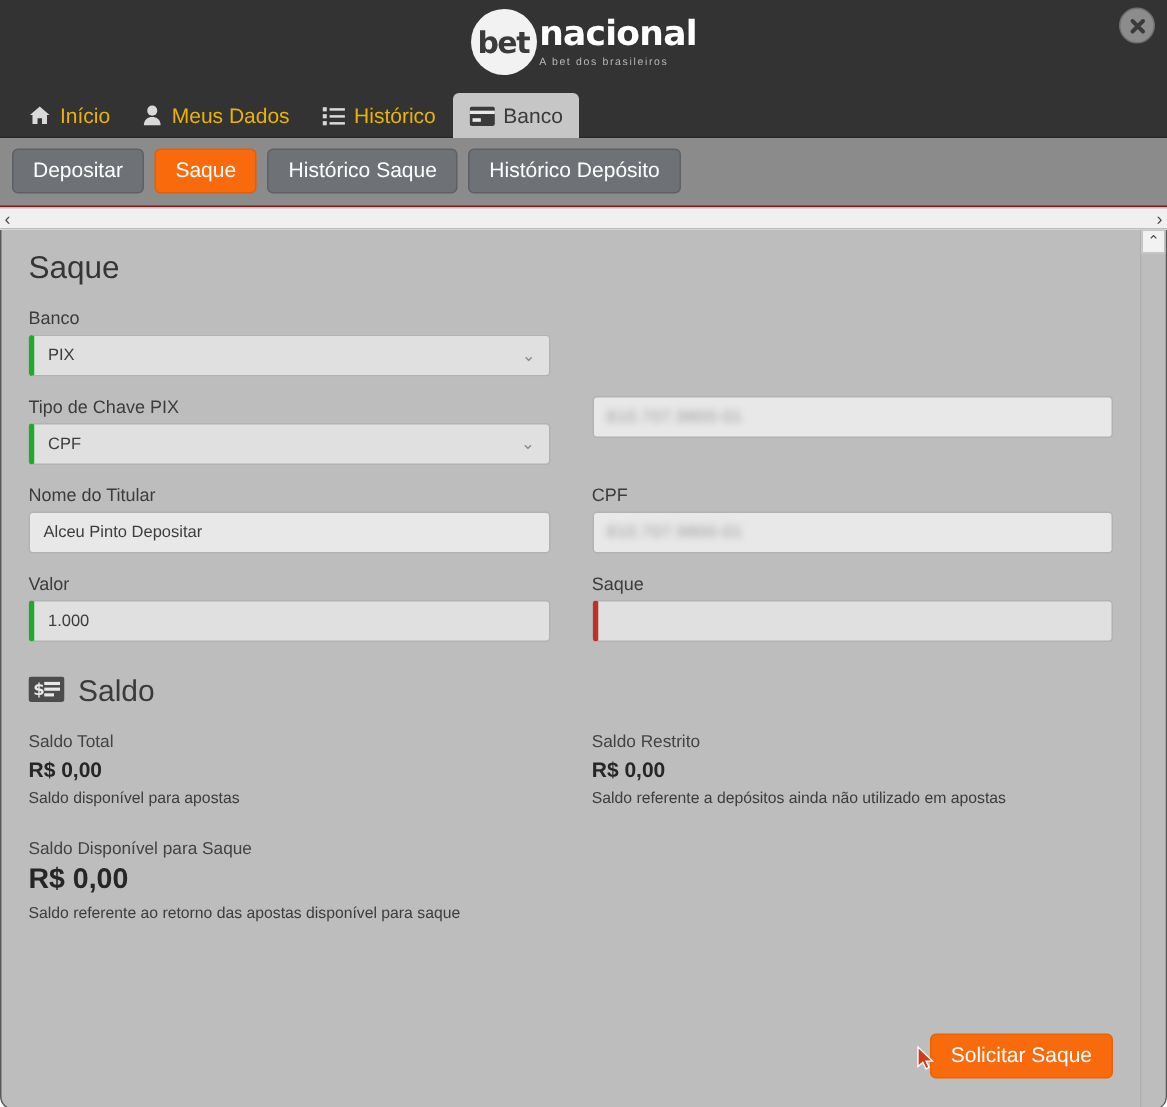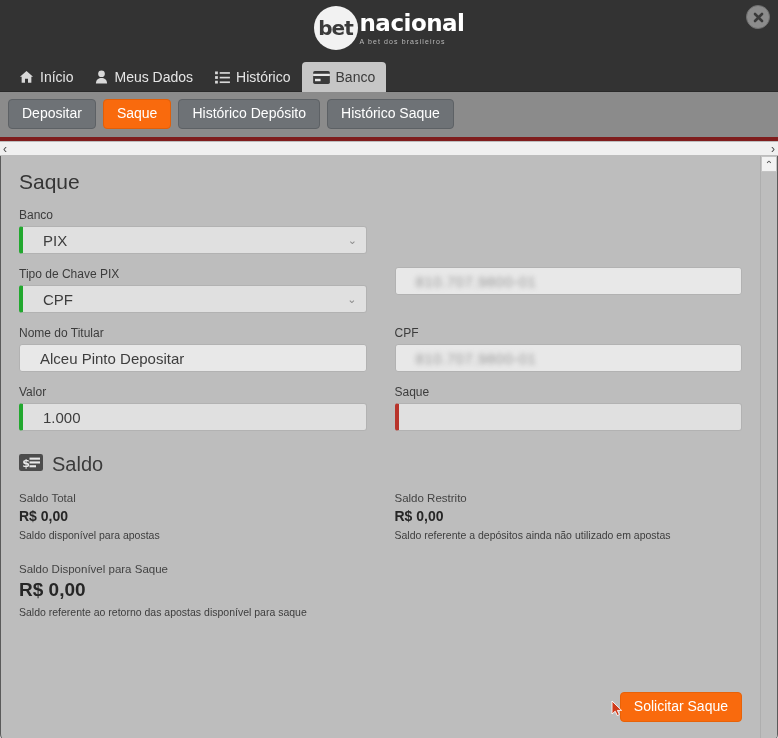--- a/index.html
+++ b/index.html
@@ -94,41 +94,41 @@
     align-items: flex-end;
     padding-left: 8px;
     border-bottom: 1px solid #2a2a2a;
   }
   .nav-item {
     display: flex;
     align-items: center;
     gap: 6px;
     height: 30px;
     padding: 0 11px;
-    color: #e5e5e5;
+    color: #eab308;
     font-size: 14px;
     cursor: pointer;
     border-radius: 4px 4px 0 0;
     position: relative;
     top: 1px;
   }
   .nav-item .nav-label { line-height: 1; padding-bottom: 1px; }
   .nav-item.active {
     background: #c6c6c6;
     color: #3a3a3a;
   }
   .nav-ico { display: flex; align-items: center; }
 
   
   .subtabs {
     background: #8b8b8b;
     padding: 7px 8px 8px 8px;
     display: flex;
     gap: 7px;
-    border-bottom: 4px solid #7f1d1d;
+    border-bottom: 1px solid #7f1d1d;
   }
   .subtab {
     background: #6e7276;
     color: #ffffff;
     border: 1px solid #5d6165;
     border-radius: 4px;
     font-size: 14px;
     padding: 6px 13px 7px 13px;
     cursor: pointer;
     white-space: nowrap;
@@ -226,22 +226,22 @@
     border: 1px solid #b2b2b2;
     border-radius: 3px;
     display: flex;
     align-items: center;
     overflow: hidden;
   }
   .input-shell.valid { border-left: 4px solid #22a82f; }
   .input-shell.invalid { border-left: 4px solid #b8342b; }
   .input-shell.plain { background: #e8e8e8; }
   .input-shell .val {
-    padding-left: 20px;
-    font-size: 15px;
+    padding-left: 9px;
+    font-size: 11px;
     color: #3d3d3d;
     white-space: nowrap;
     overflow: hidden;
   }
   .input-shell .val.blurred {
     color: #9a9a9a;
     filter: blur(2.6px);
     letter-spacing: 0.5px;
   }
   .input-shell.select .chev {
@@ -368,22 +368,22 @@
         </svg>
       </span>
       <span class="nav-label">Banco</span>
     </div>
 
   </div>
 
   <div class="subtabs">
     <div class="subtab">Depositar</div>
     <div class="subtab active">Saque</div>
+    <div class="subtab">Histórico Saque</div>
     <div class="subtab">Histórico Depósito</div>
-    <div class="subtab">Histórico Saque</div>
   </div>
 
   <div class="hscroll">
     <span class="arrow">‹</span>
     <span class="arrow">›</span>
   </div>
 
   <div class="panel-wrap">
     <div class="panel">
 

